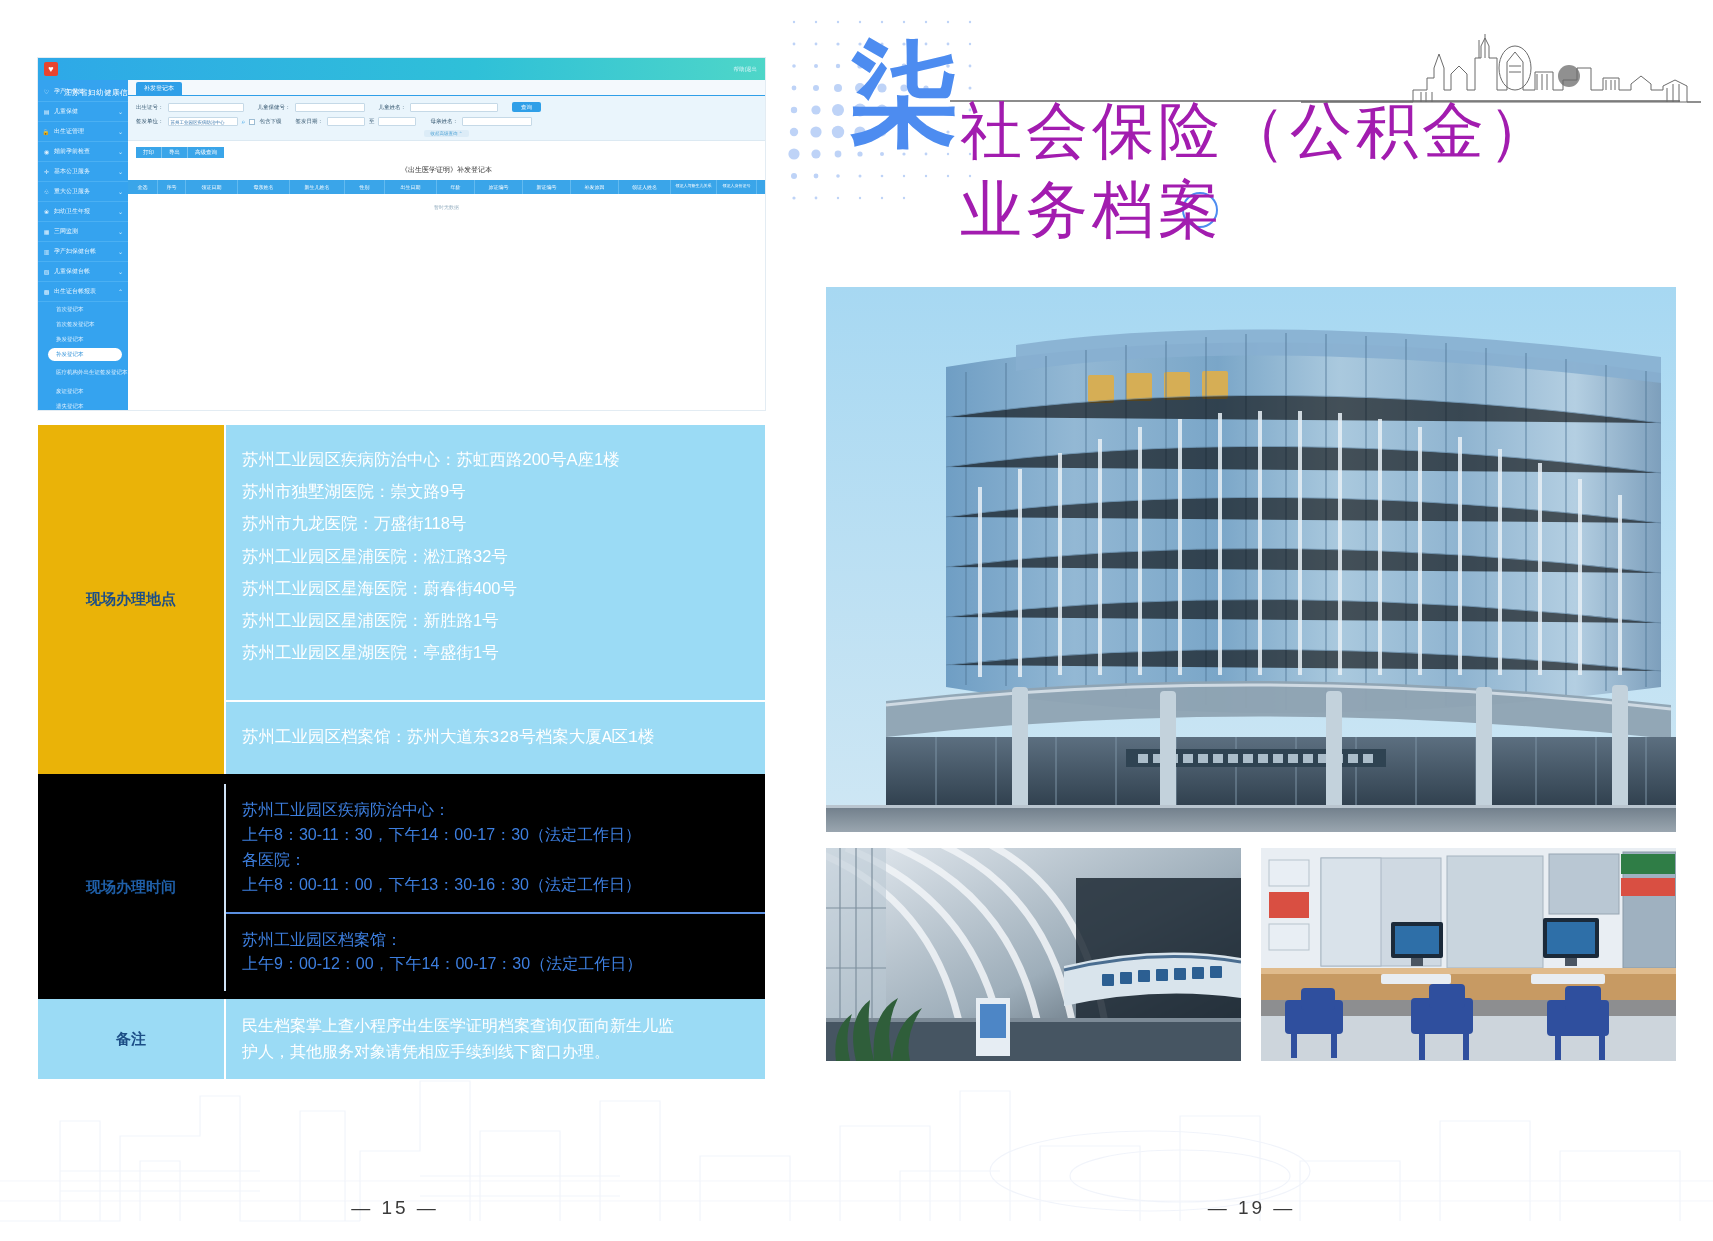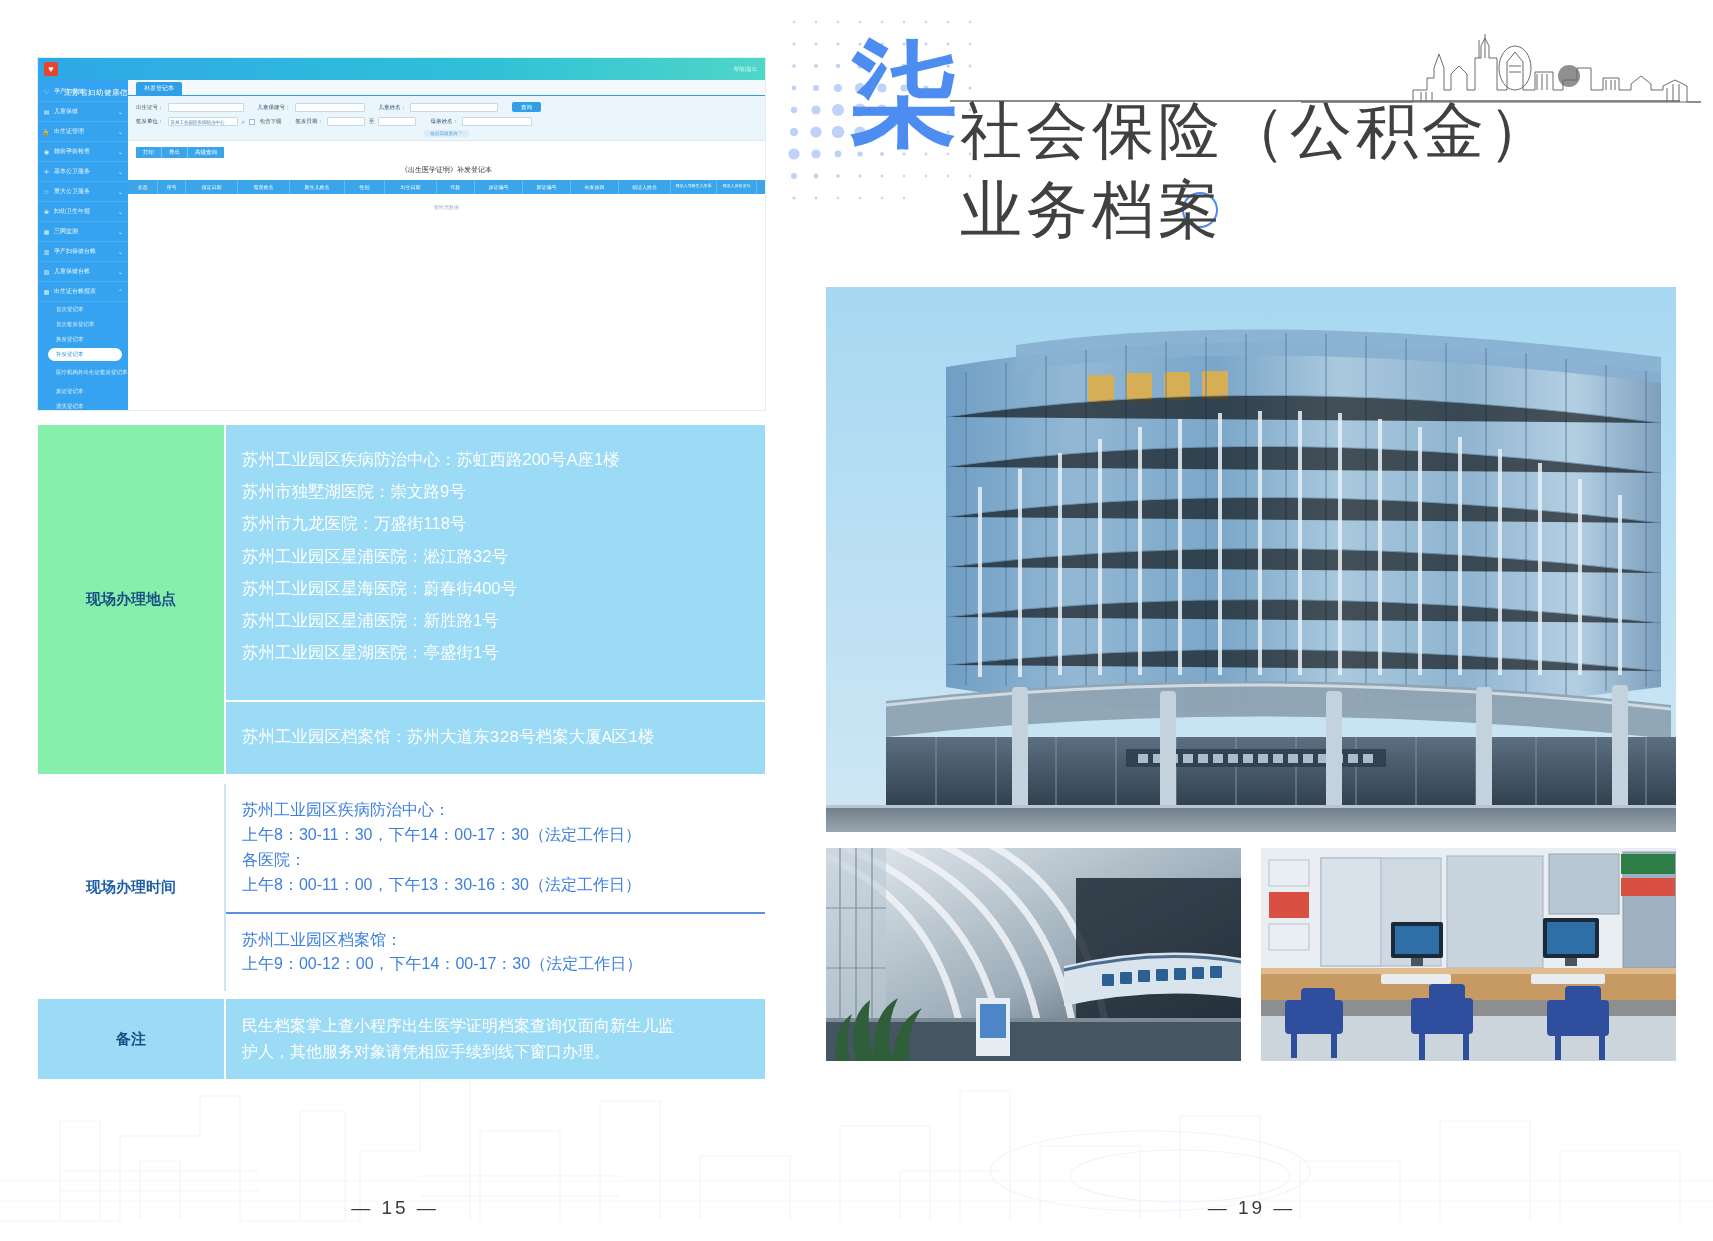--- a/index.html
+++ b/index.html
@@ -103,30 +103,30 @@
   .grid-empty{ text-align:center; font-size:5px; color:#9bb3c4; padding:10px 0; background:#fff;}
 
   
   .info-table{
     position:absolute; left:38px; top:425px; width:727px;
     border-collapse:separate; border-spacing:0;
     background:#9bdbf5;
   }
   .info-table td{ vertical-align:middle; }
   .cell-label{
-    width:188px; background:#86efac; color:#1c4e86; font-size:15px;
+    width:188px; background:#eab308; color:#1c4e86; font-size:15px;
     font-weight:bold; text-align:center; border-right:2px solid #ffffff;
   }
   .cell-label.alt{ color:#1f5fa8; }
   .cell-body{ padding:18px 0 32px 16px; }
   .addr-line{
     color:#ffffff; font-size:16.5px; line-height:1.95; white-space:nowrap;
   }
   .row-sep{ border-top:2px solid #ffffff;font-family:Liberation Mono, monospace; }
-  .sec-white{ background:#ffffff; }
+  .sec-white{ background:#000000; }
   .time-line{ color:#3d7fe0; font-size:16px; line-height:1.55; white-space:nowrap;}
   .note-line{ color:#ffffff; font-size:16px; line-height:1.62;}
 
   .pagenum{
     position:absolute; bottom:22px; width:100%;
     text-align:center; font-size:19px; color:#3a3a3a; letter-spacing:3px;
     z-index:5;
   }
 
   
@@ -140,21 +140,21 @@
     font-family:"Liberation Serif", serif;
     font-size:110px; color:#4d8cf0; font-weight:bold; line-height:1;
     z-index:3;
   }
   .title-rule{
     position:absolute; left:160px; top:100px; width:730px; height:2px; background:#8c8c8c; z-index:2;
   }
   .title-main{
     position:absolute; left:170px; top:92px; width:740px;
     font-family:"Liberation Serif", serif;
-    font-size:62px; color:#404040; line-height:1.28; letter-spacing:4px;
+    font-size:62px; color:#a21caf; line-height:1.28; letter-spacing:4px;
     z-index:3;
   }
   .title-circle{
     position:absolute; left:392px; top:192px; width:36px;height:36px;
     border:2.5px solid #4d8cf0; border-radius:50%; z-index:2;
   }
   .skyline{ position:absolute; right:12px; top:28px; width:400px; height:80px; z-index:3;}
 
   
   .photo-main{

